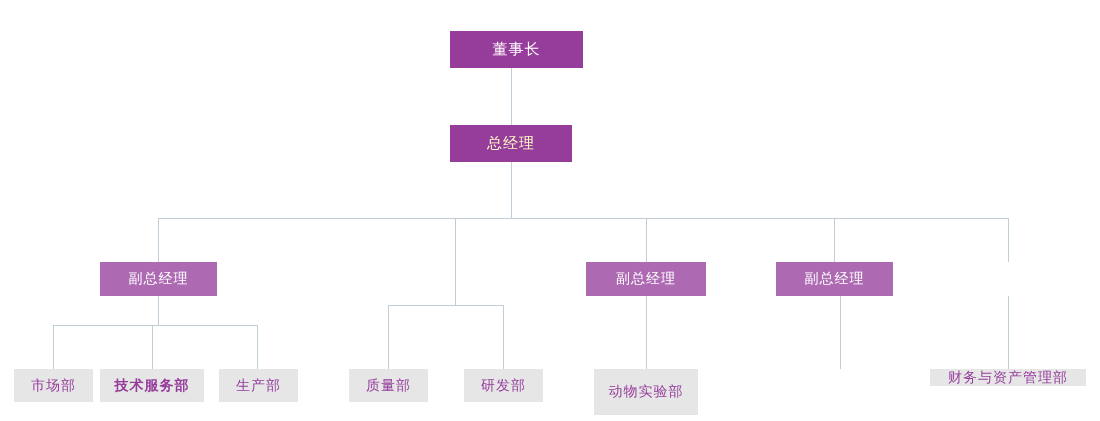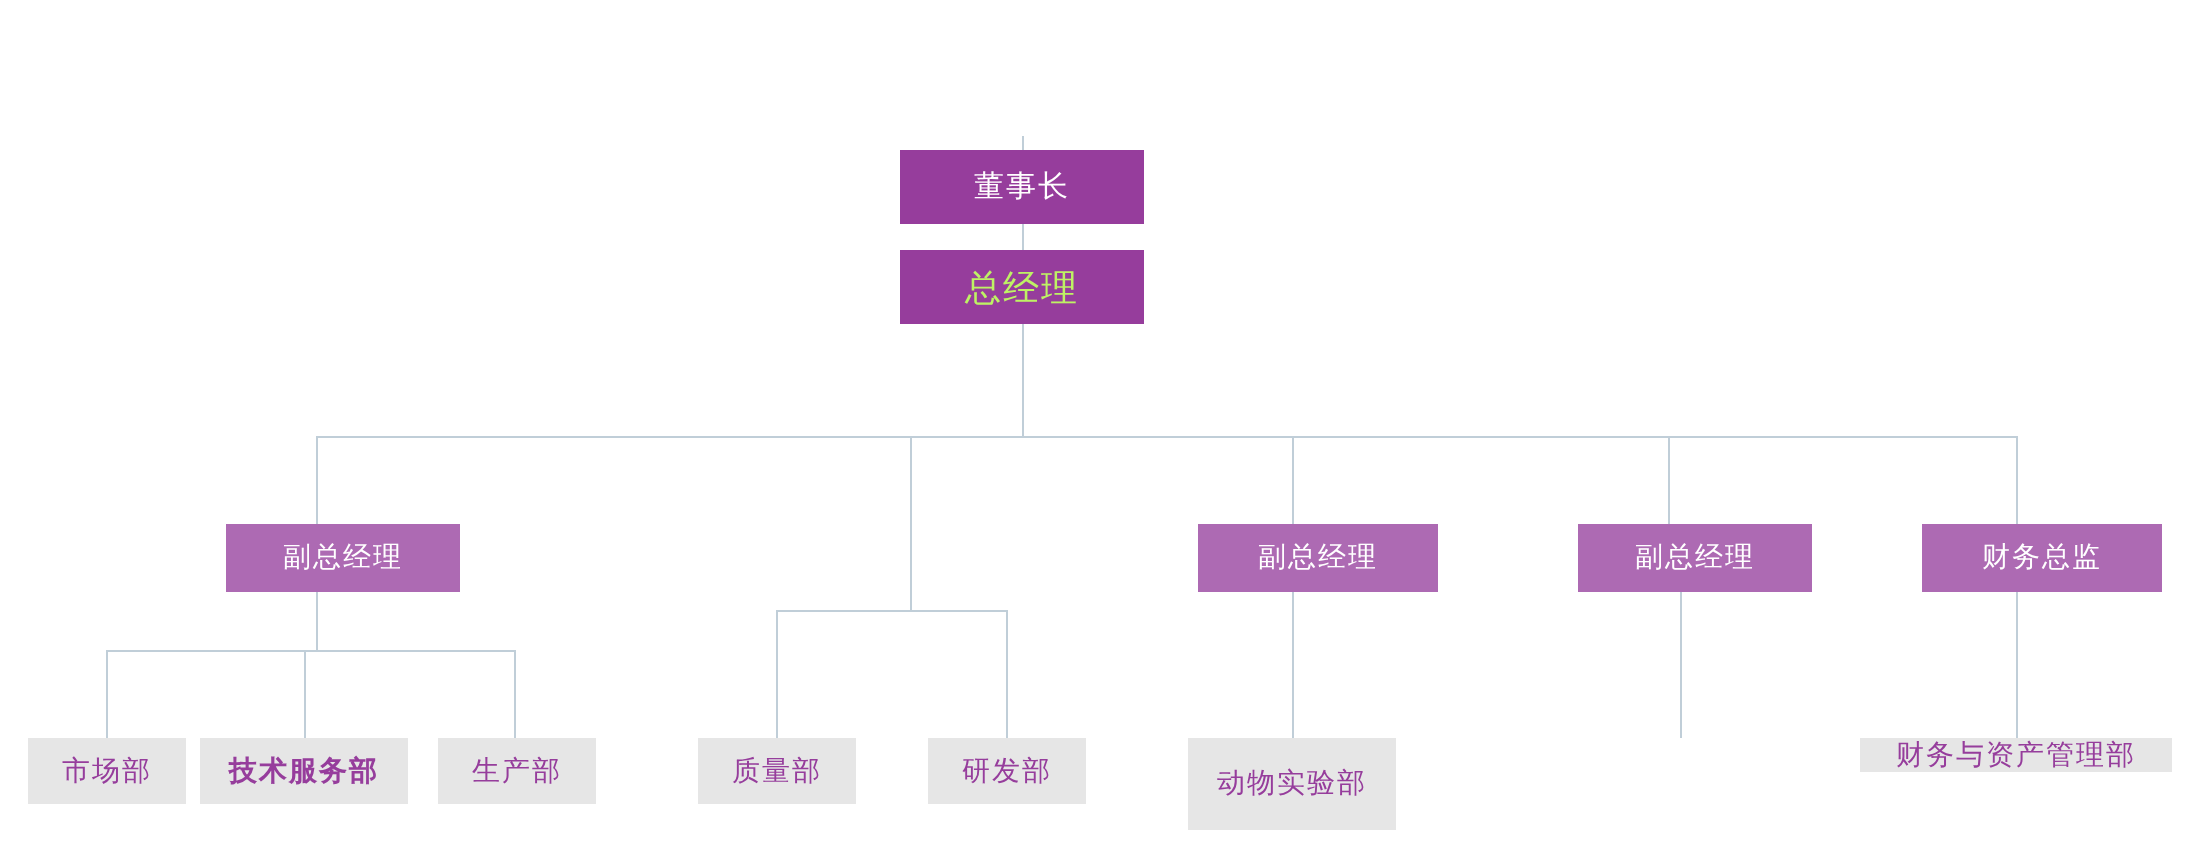--- a/index.html
+++ b/index.html
@@ -27,28 +27,27 @@
     letter-spacing: 1px;
     z-index: 2;
   }
   .node-l1 {
     background: #963d9c;
     color: #ffffff;
     font-size: 15px;
   }
   .node-l2 {
     background: #963d9c;
-    color: #bef264;
-    font-size: 18px;
+    color: #fef9c3;
+    font-size: 15px;
   }
   .node-l3 {
     background: #ad6ab3;
     color: #ffffff;
     font-size: 14px;
-    margin-left: 13px;
   }
   .node-l4 {
     background: #e6e6e6;
     color: #963d9c;
     font-size: 14px;
   }
   .conn {
     position: absolute;
     background: #c0ced8;
     z-index: 1;
@@ -82,28 +81,27 @@
   <div class="conn conn-h" style="left:388px; top:305px; width:116px;"></div>
   <div class="conn conn-v" style="left:388px; top:305px; height:64px;"></div>
   <div class="conn conn-v" style="left:503px; top:305px; height:64px;"></div>
 
   <div class="conn conn-v" style="left:646px; top:296px; height:73px;"></div>
 
   <div class="conn conn-v" style="left:840px; top:296px; height:73px;"></div>
 
   <div class="conn conn-v" style="left:1008px; top:296px; height:73px;"></div>
 
-  <div class="node node-l1" style="left:450px; top:31px; width:122px; height:37px;margin-top:44px;">董事长</div>
+  <div class="node node-l1" style="left:450px; top:31px; width:133px; height:37px;">董事长</div>
 
   <div class="node node-l2" style="left:450px; top:125px; width:122px; height:37px;">总经理</div>
 
   <div class="node node-l3" style="left:100px; top:262px; width:117px; height:34px;">副总经理</div>
   <div class="node node-l3" style="left:586px; top:262px; width:120px; height:34px;">副总经理</div>
   <div class="node node-l3" style="left:776px; top:262px; width:117px; height:34px;">副总经理</div>
-  <div class="node node-l3" style="left:948px; top:262px; width:120px; height:34px;">财务总监</div>
 
   <div class="node node-l4" style="left:14px; top:369px; width:79px; height:33px;">市场部</div>
   <div class="node node-l4" style="left:100px; top:369px; width:104px; height:33px;font-weight:bold;">技术服务部</div>
   <div class="node node-l4" style="left:349px; top:369px; width:79px; height:33px;">质量部</div>
   <div class="node node-l4" style="left:219px; top:369px; width:79px; height:33px;">生产部</div>
   <div class="node node-l4" style="left:464px; top:369px; width:79px; height:33px;">研发部</div>
   <div class="node node-l4" style="left:594px; top:369px; width:104px; height:46px;">动物实验部</div>
   <div class="node node-l4" style="left:930px; top:369px; width:156px; height:17px;">财务与资产管理部</div>
 
 </div>

